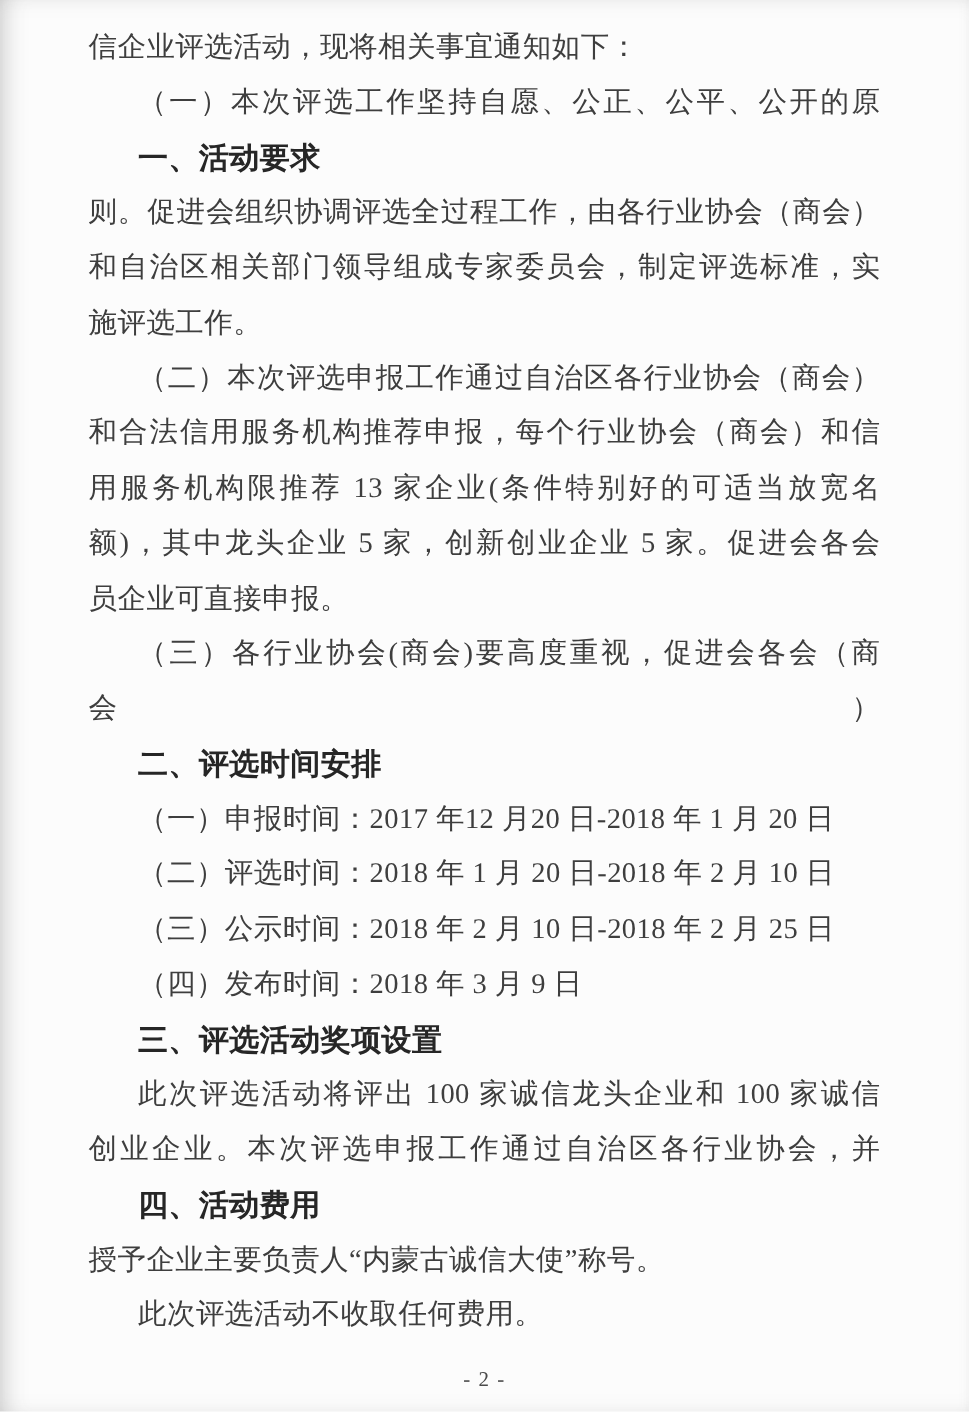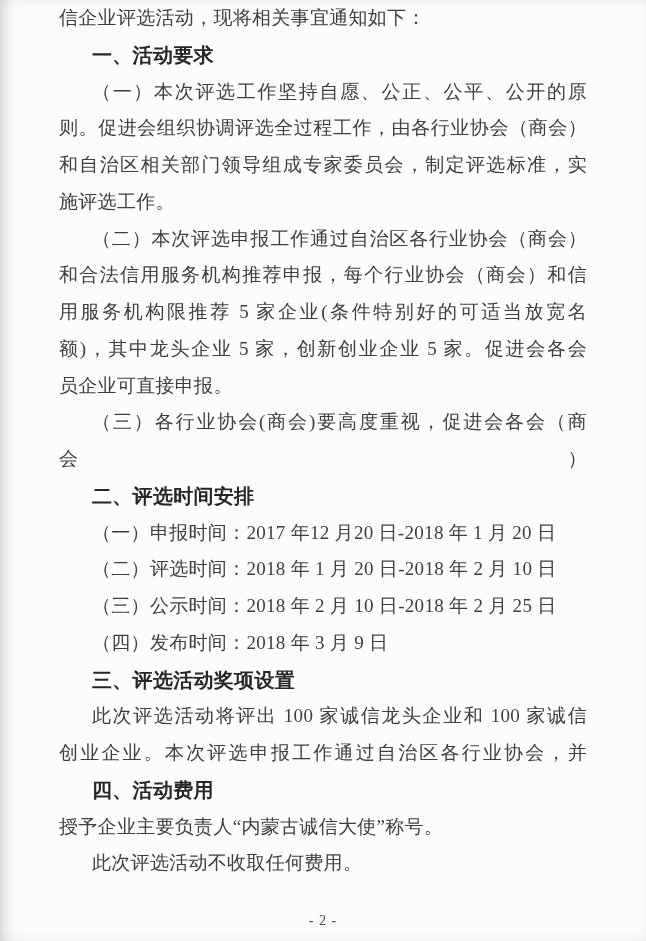--- a/index.html
+++ b/index.html
@@ -6,21 +6,21 @@
     margin: 0;
     padding: 0;
     background: #ffffff;
   }
   .page {
     position: relative;
     width: 646px;
     height: 941px;
     box-sizing: border-box;
     background: #fcfcfc;
-    padding: 0 59px 0 59px;
+    padding: 14px 59px 0 59px;
     overflow: hidden;
     
     box-shadow:
       inset 14px 0 16px -12px rgba(70,70,70,0.28),
       inset 0 10px 14px -11px rgba(120,120,120,0.14),
       inset 0 -10px 14px -11px rgba(120,120,120,0.12),
       inset -6px 0 10px -8px rgba(120,120,120,0.10);
   }
   .doc-body {
     width: 100%;
@@ -56,28 +56,28 @@
     color: #4a4a4a;
     letter-spacing: 1px;
   }
 </style>
 </head>
 <body>
 
 <div class="page">
   <div class="doc-body">
       <div class="line">信企业评选活动，现将相关事宜通知如下：</div>
+      <div class="line indent justify">（一）本次评选工作坚持自愿、公正、公平、公开的原</div>
       <div class="line heading indent">一、活动要求</div>
-      <div class="line indent justify">（一）本次评选工作坚持自愿、公正、公平、公开的原</div>
       <div class="line justify">则。促进会组织协调评选全过程工作，由各行业协会（商会）</div>
       <div class="line justify">和自治区相关部门领导组成专家委员会，制定评选标准，实</div>
       <div class="line">施评选工作。</div>
       <div class="line indent justify">（二）本次评选申报工作通过自治区各行业协会（商会）</div>
       <div class="line justify">和合法信用服务机构推荐申报，每个行业协会（商会）和信</div>
-      <div class="line justify">用服务机构限推荐 5 家企业(条件特别好的可适当放宽名</div>
+      <div class="line justify">用服务机构限推荐 13 家企业(条件特别好的可适当放宽名</div>
       <div class="line justify">额)，其中龙头企业 5 家，创新创业企业 5 家。促进会各会</div>
       <div class="line">员企业可直接申报。</div>
       <div class="line indent justify">（三）各行业协会(商会)要高度重视，促进会各会（商会）</div>
       <div class="line heading indent">二、评选时间安排</div>
       <div class="line indent">（一）申报时间：2017 年12 月20 日-2018 年 1 月 20 日</div>
       <div class="line indent">（二）评选时间：2018 年 1 月 20 日-2018 年 2 月 10 日</div>
       <div class="line indent">（三）公示时间：2018 年 2 月 10 日-2018 年 2 月 25 日</div>
       <div class="line indent">（四）发布时间：2018 年 3 月 9 日</div>
       <div class="line heading indent">三、评选活动奖项设置</div>
       <div class="line indent justify">此次评选活动将评出 100 家诚信龙头企业和 100 家诚信</div>

